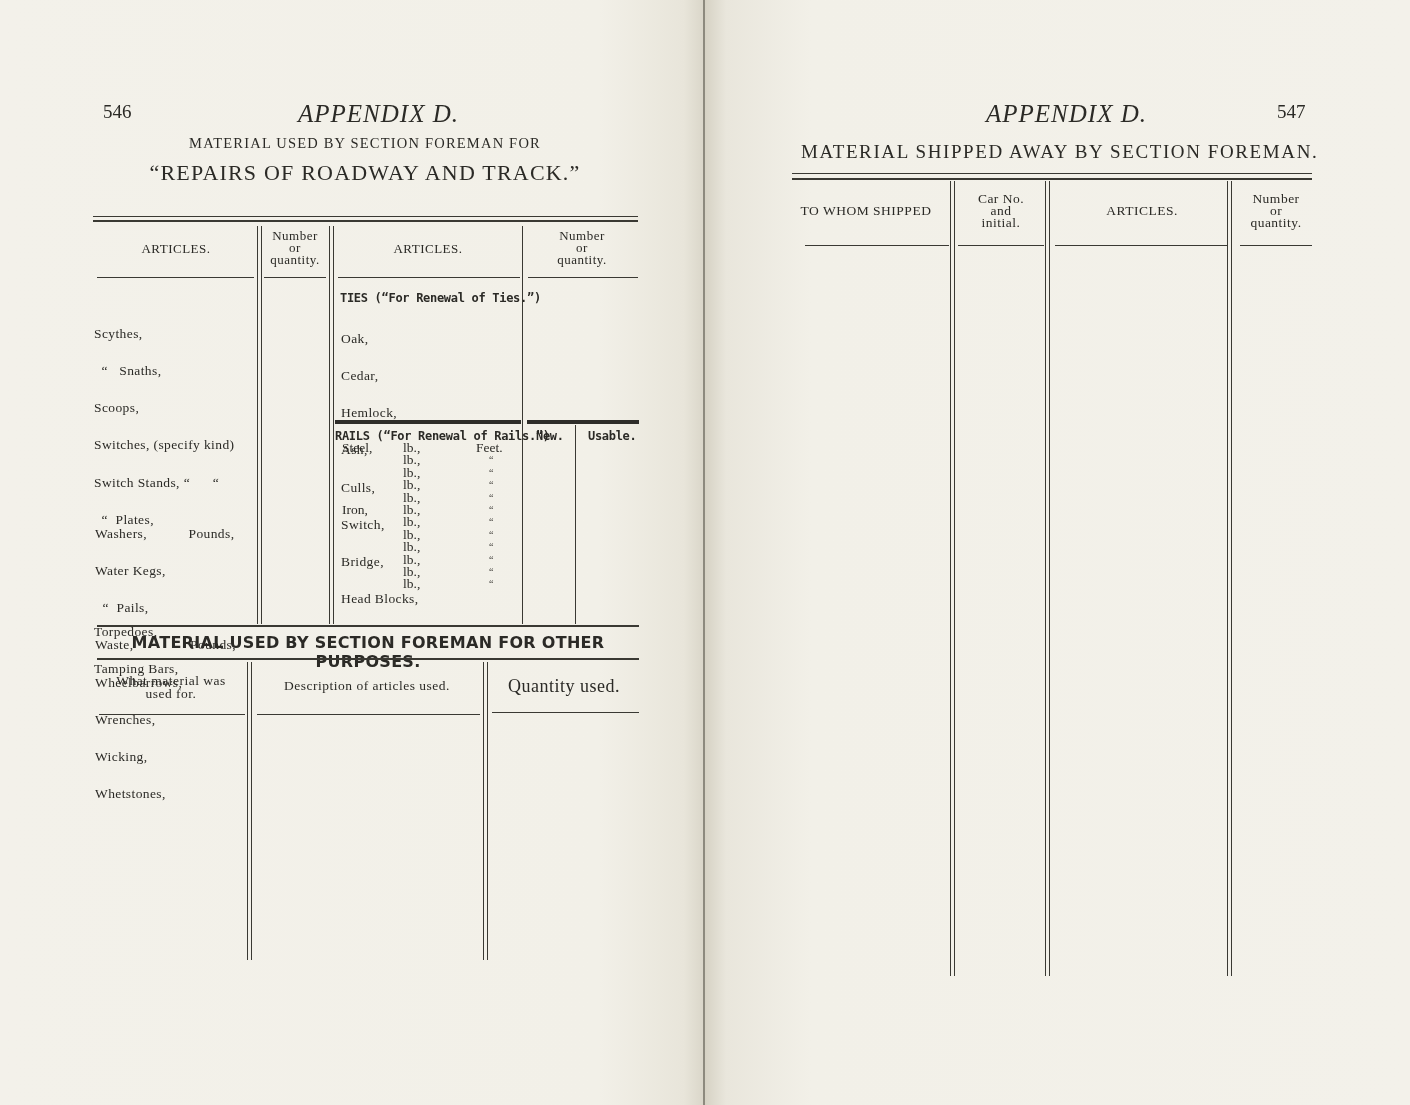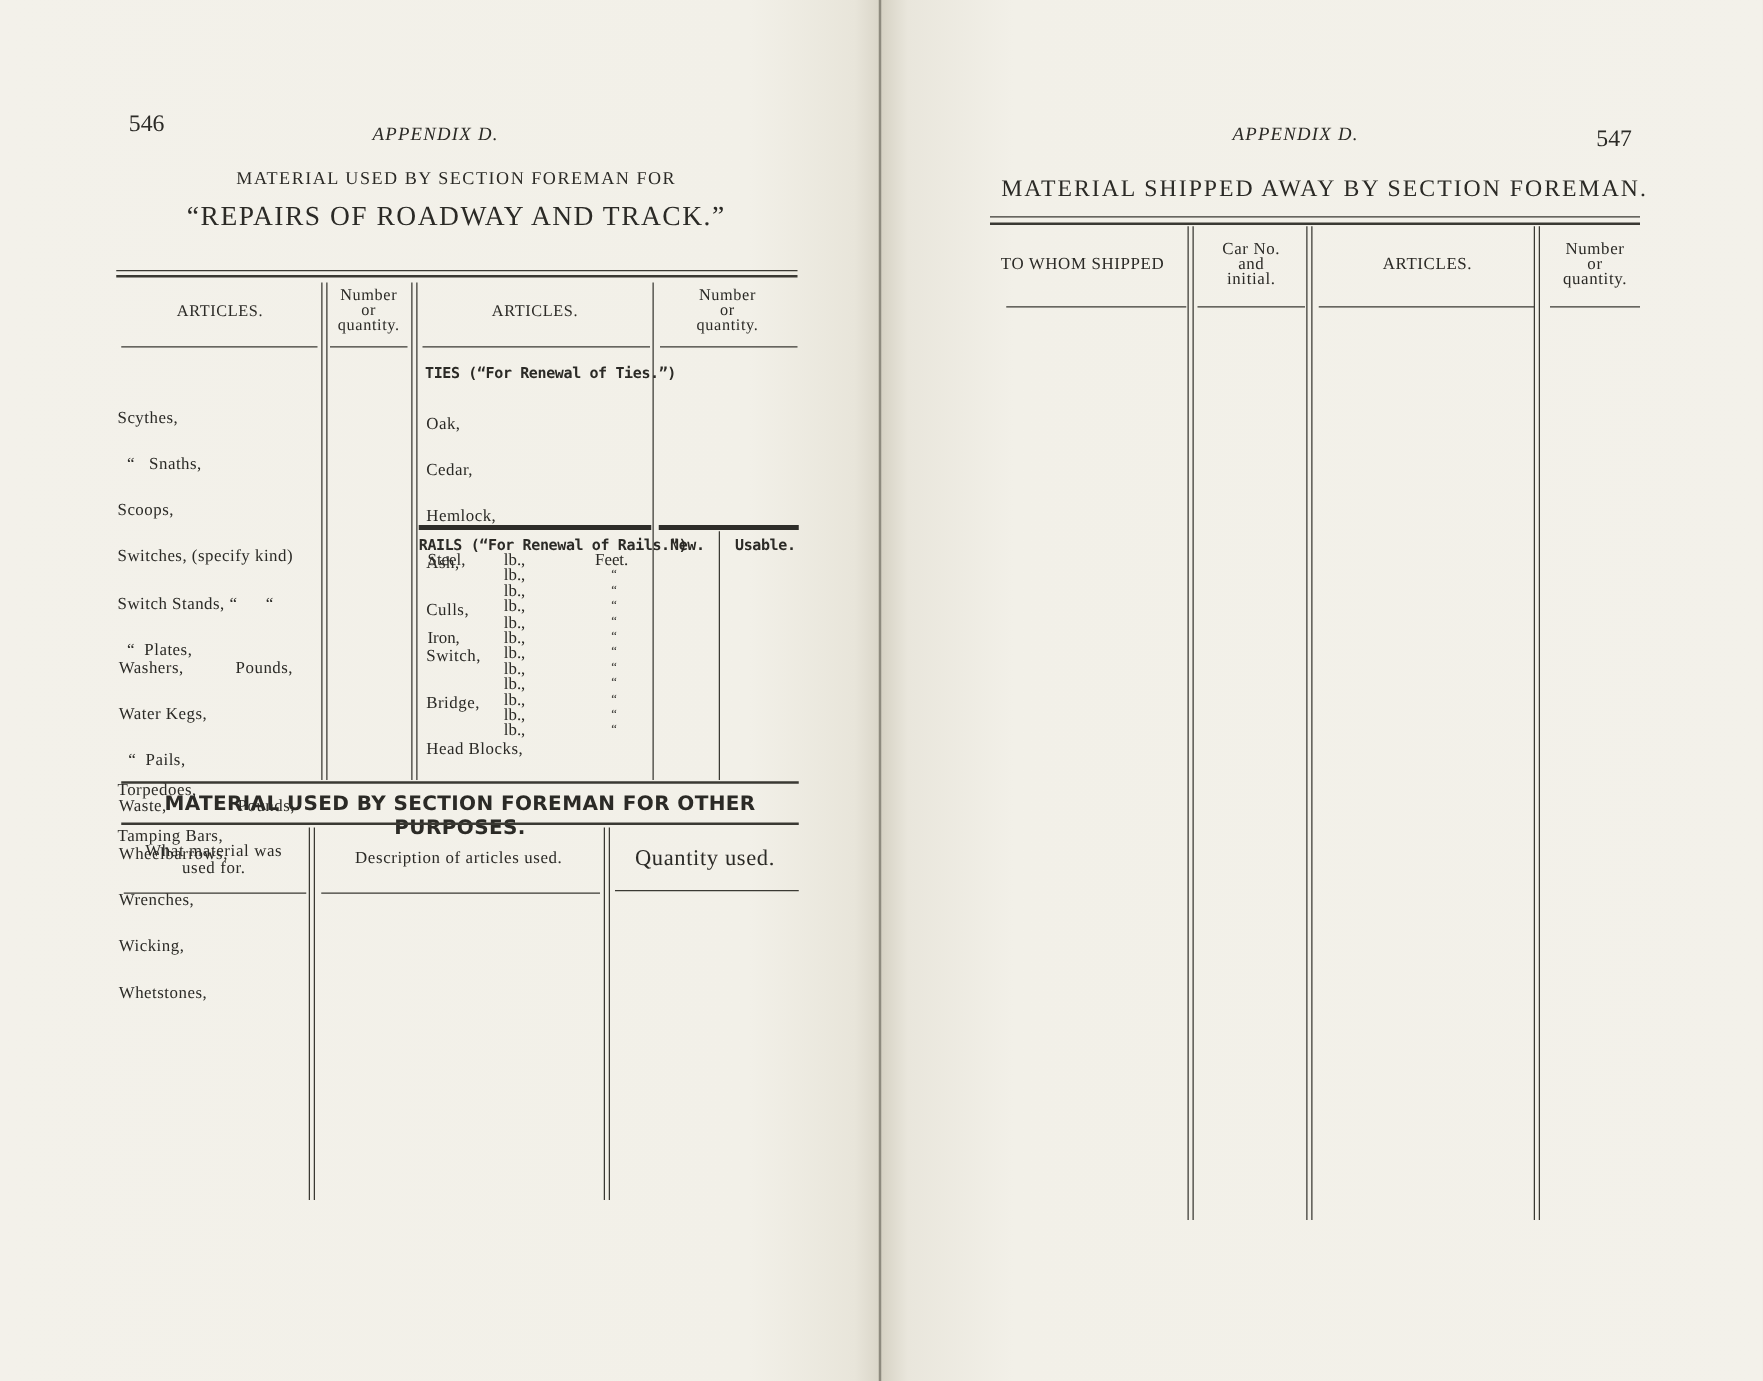--- a/index.html
+++ b/index.html
@@ -9,36 +9,36 @@
     font-family:"DejaVu Serif", "Liberation Serif", serif;
     color:#2b2a26;
   }
   .page { position:absolute; top:0; height:1105px; }
   .page-left { left:0; width:705px; background:linear-gradient(to right,#f3f1ea 0%,#f2f0e8 85%,#e8e5da 97%,#d9d5c8 100%); }
   .page-right { left:705px; width:705px; background:linear-gradient(to right,#d6d2c4 0%,#e9e6dc 3%,#f2f0e8 15%,#f3f1ea 100%); }
   .gutter { position:absolute; left:703px; top:0; width:3px; height:1105px; background:#8d8a7e; }
 
   .abs { position:absolute; }
   .pgnum { font-family:"Liberation Serif", serif; font-size:19px; }
-  .running { font-family:"Liberation Serif", serif; font-style:italic; font-size:15px; letter-spacing:1px; }
+  .running { font-family:"Liberation Serif", serif; font-style:italic; font-size:25px; letter-spacing:1px; }
   .hline { position:absolute; height:1px; background:#3a3933; }
   .hthick { position:absolute; height:4px; background:#2e2d29; }
   .vline { position:absolute; width:1px; background:#3a3933; }
   .vdouble { position:absolute; width:5px; border-left:1px solid #3a3933; border-right:1px solid #3a3933; box-sizing:border-box; }
   .hdr { position:absolute; text-align:center; font-family:"Liberation Serif", serif; font-size:13px; line-height:12px; letter-spacing:0.5px; }
   .caps { font-family:"Liberation Serif", serif; font-size:14px; letter-spacing:0.8px; }
   .list { position:absolute; font-family:"Liberation Serif", serif; font-size:13.5px; line-height:12.4px; letter-spacing:0.4px; white-space:pre; }
   .bold-slab { font-family:"DejaVu Sans Mono", monospace; font-weight:bold; font-size:12px; letter-spacing:-0.3px; }
   .ditto { font-size:10px; }
 </style>
 </head>
 <body>
 
 <div class="page page-left">
-  <div class="abs pgnum" style="left:103px;top:89px;">546</div>
+  <div class="abs pgnum" style="left:103px;top:101px;">546</div>
   <div class="abs running" style="left:298px;top:100px;">APPENDIX D.</div>
 
   <div class="abs caps" style="left:0;width:730px;top:135px;text-align:center;font-size:14.5px;letter-spacing:1.2px;">MATERIAL USED BY SECTION FOREMAN FOR</div>
   <div class="abs" style="left:0;width:730px;top:160px;text-align:center;font-family:'Liberation Serif',serif;font-size:22px;letter-spacing:1.2px;">“REPAIRS OF ROADWAY AND TRACK.”</div>
 
   <div class="hline" style="left:93px;top:216px;width:545px;"></div>
   <div class="hline" style="left:93px;top:220px;width:545px;height:2px;"></div>
 
   <div class="hdr" style="left:96px;width:160px;top:243px;">ARTICLES.</div>
   <div class="hdr" style="left:262px;width:66px;top:230px;">

